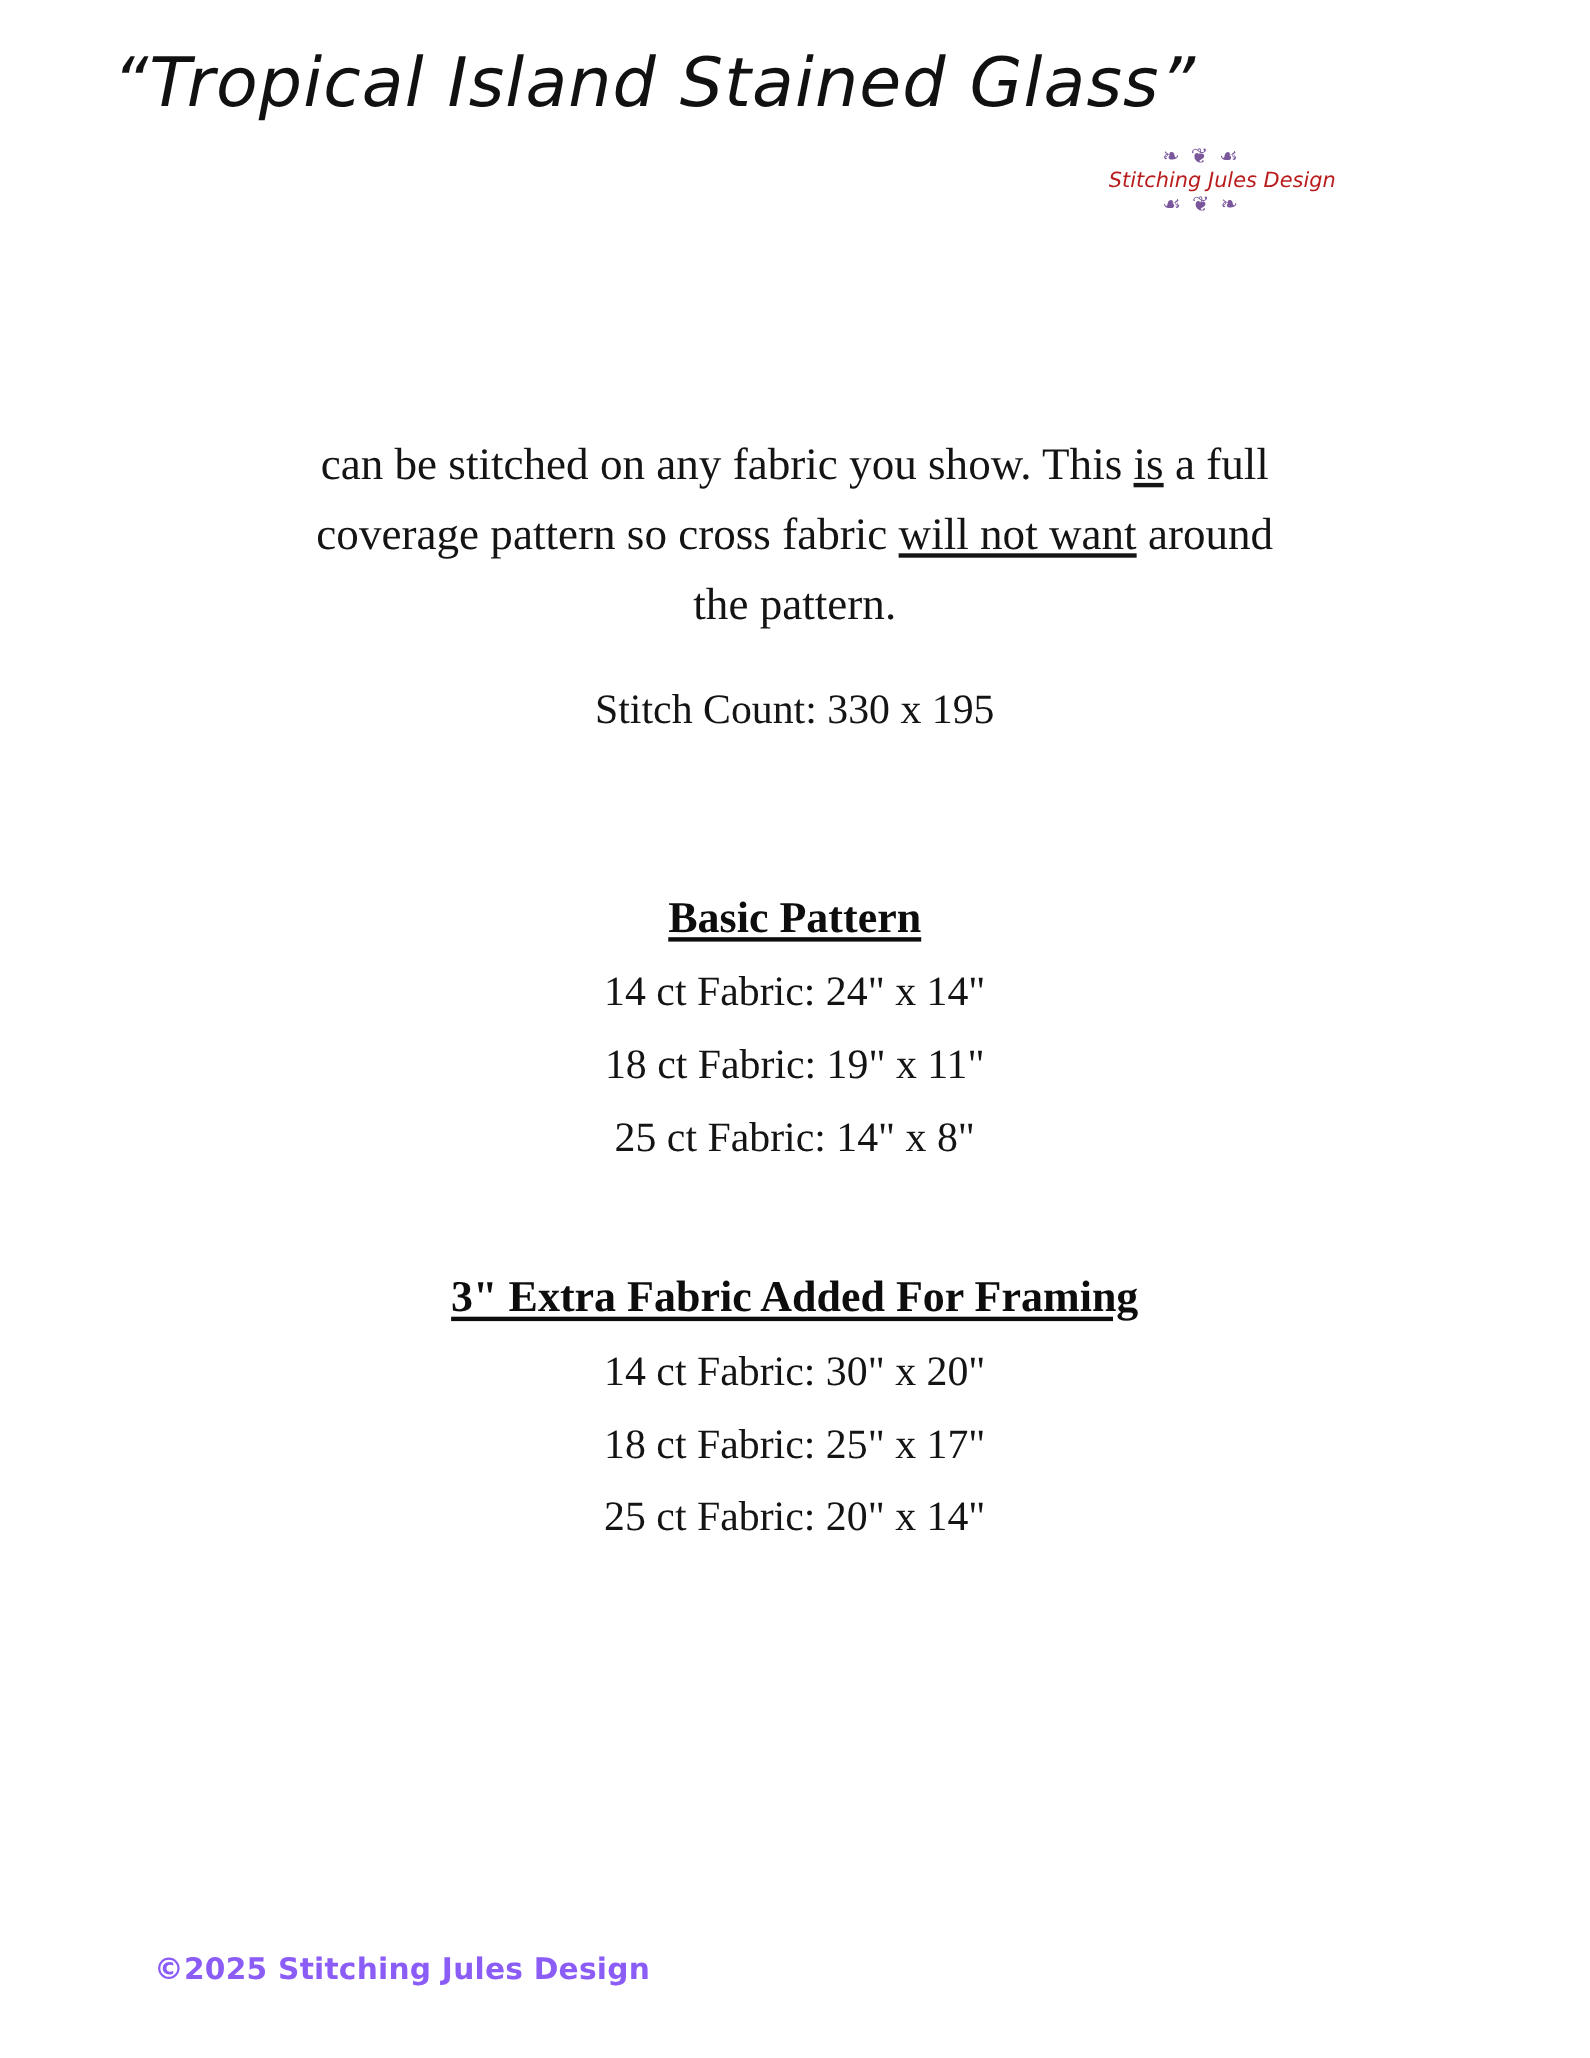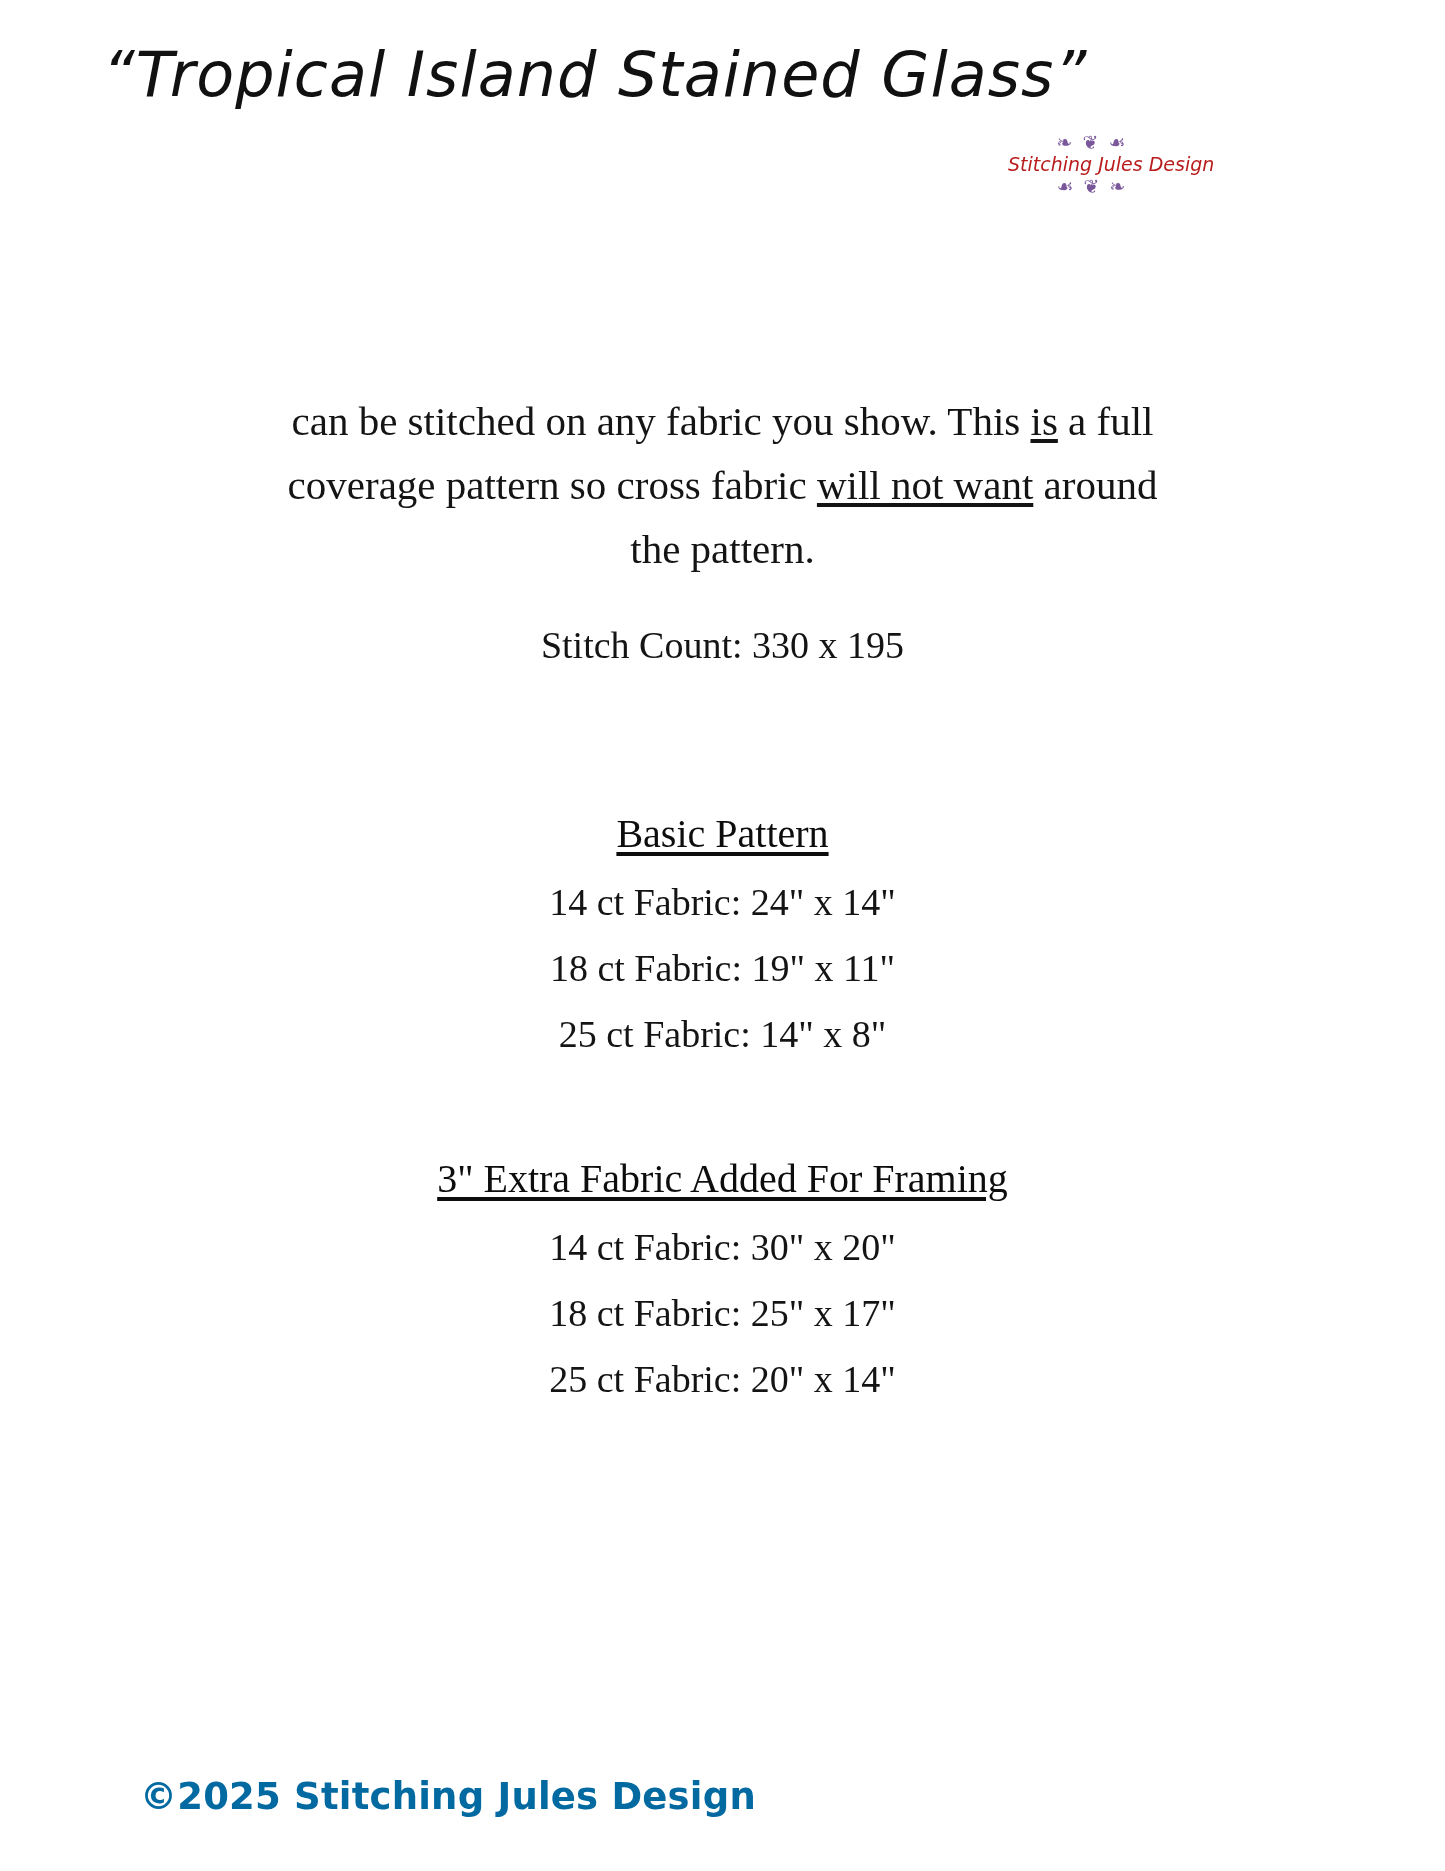--- a/index.html
+++ b/index.html
@@ -99,41 +99,41 @@
     position: absolute;
     left: 0;
     width: 1445px;
     text-align: center;
   }
   .section-basic { top: 810px; }
   .section-framing { top: 1155px; }
 
   .section-heading {
     font-size: 40px;
-    font-weight: normal;
+    font-weight: bold;
     text-decoration: underline;
     text-underline-offset: 5px;
     margin-bottom: 12px;
     color: #0d0d0d;
   }
   .section-line {
     font-size: 38px;
     line-height: 66px;
     color: #141414;
   }
 
   
   .footer {
     position: absolute;
     left: 140px;
     top: 1775px;
     font-family: "DejaVu Sans", sans-serif;
-    font-size: 37px;
+    font-size: 27px;
     font-weight: bold;
-    color: #0369a1;
+    color: #8b5cf6;
     letter-spacing: 0.2px;
   }
 </style>
 </head>
 <body>
 
 <div class="page">
 
   <div class="title">“Tropical Island Stained Glass”</div>
 

